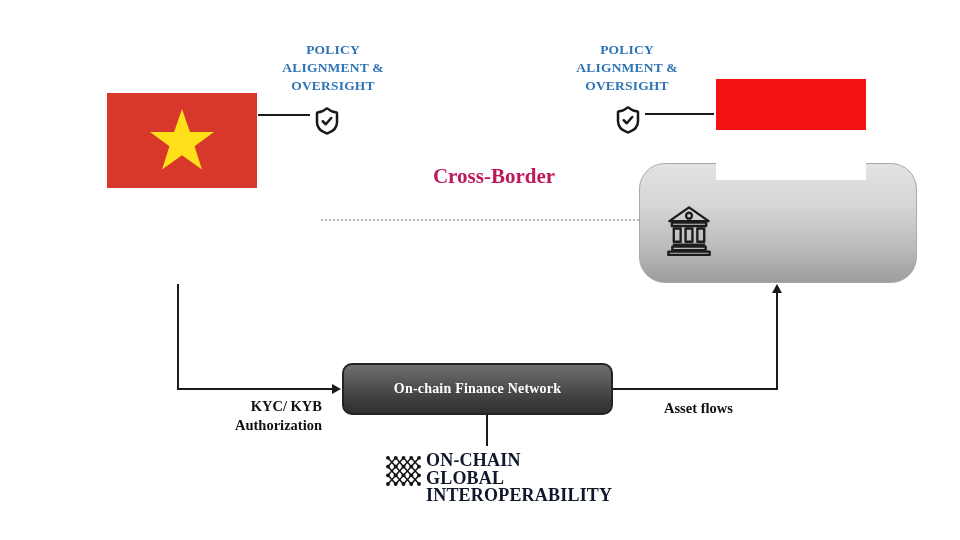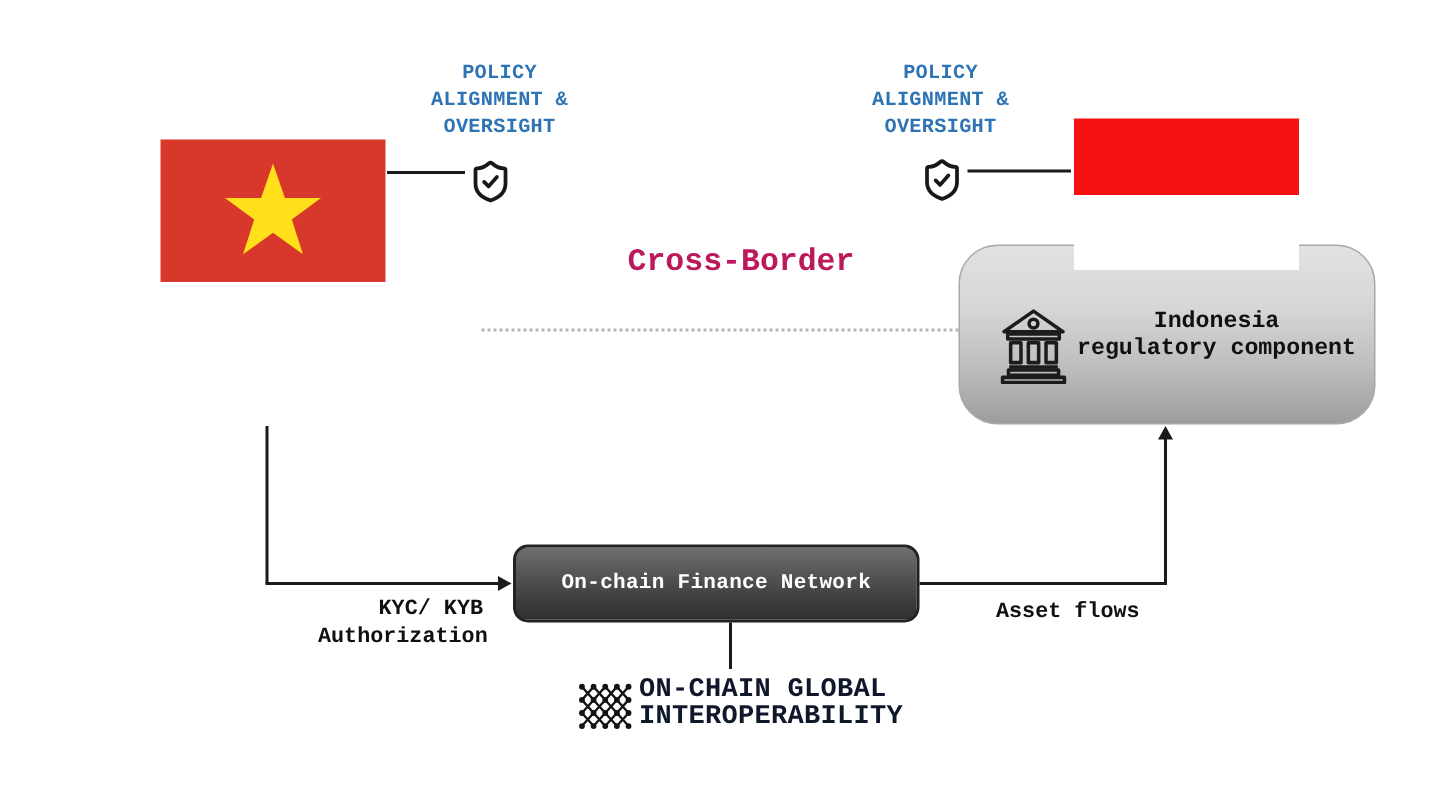--- a/index.html
+++ b/index.html
@@ -1,19 +1,19 @@
 <!DOCTYPE html>
 <html><head>
 <meta charset="utf-8">
 <style>
   * { margin:0; padding:0; box-sizing:border-box; }
   html,body { background:#ffffff; }
   .canvas {
     position:relative; width:960px; height:540px; background:#ffffff;
-    font-family:Liberation Mono, monospace; overflow:hidden;
+    font-family:Liberation Serif, serif; overflow:hidden;
   }
   
   .policy-label {
     position:absolute; width:124px; text-align:center;
     font-size:13.5px; font-weight:700; line-height:18px;
     color:#2E74B5; letter-spacing:0.2px;
   }
   .title {
     position:absolute; left:392px; top:164px; width:204px;
     text-align:center; font-size:21px; font-weight:700; line-height:24px;
@@ -143,24 +143,20 @@
         <path d="M6 20.5 L26 6.5 L46 20.5 Z"></path>
         <circle cx="26" cy="15" r="3"></circle>
         <rect x="8.5" y="22" width="35" height="3.5"></rect>
         <rect x="10.5" y="28" width="7" height="13.5"></rect>
         <rect x="22.5" y="28" width="7" height="13.5"></rect>
         <rect x="34.5" y="28" width="7" height="13.5"></rect>
         <path d="M9.5 44.5 H42.5"></path>
         <rect x="9" y="46.5" width="34" height="3.5"></rect>
         <rect x="5" y="51.5" width="42" height="3.5"></rect>
       </svg>
-    </div>
-    <div class="node-label id-label">
-      <div>Indonesia</div>
-      <div>regulatory component</div>
     </div>
   </div>
 
   <div class="finance-box">
     <span>On-chain Finance Network</span>
   </div>
 
   <div class="vline" style="left:177px; top:284px; height:105px;"></div>
   <div class="hline" style="left:177px; top:388px; width:156px;"></div>
   <div class="arrow-right" style="left:332px; top:383.5px;"></div>

